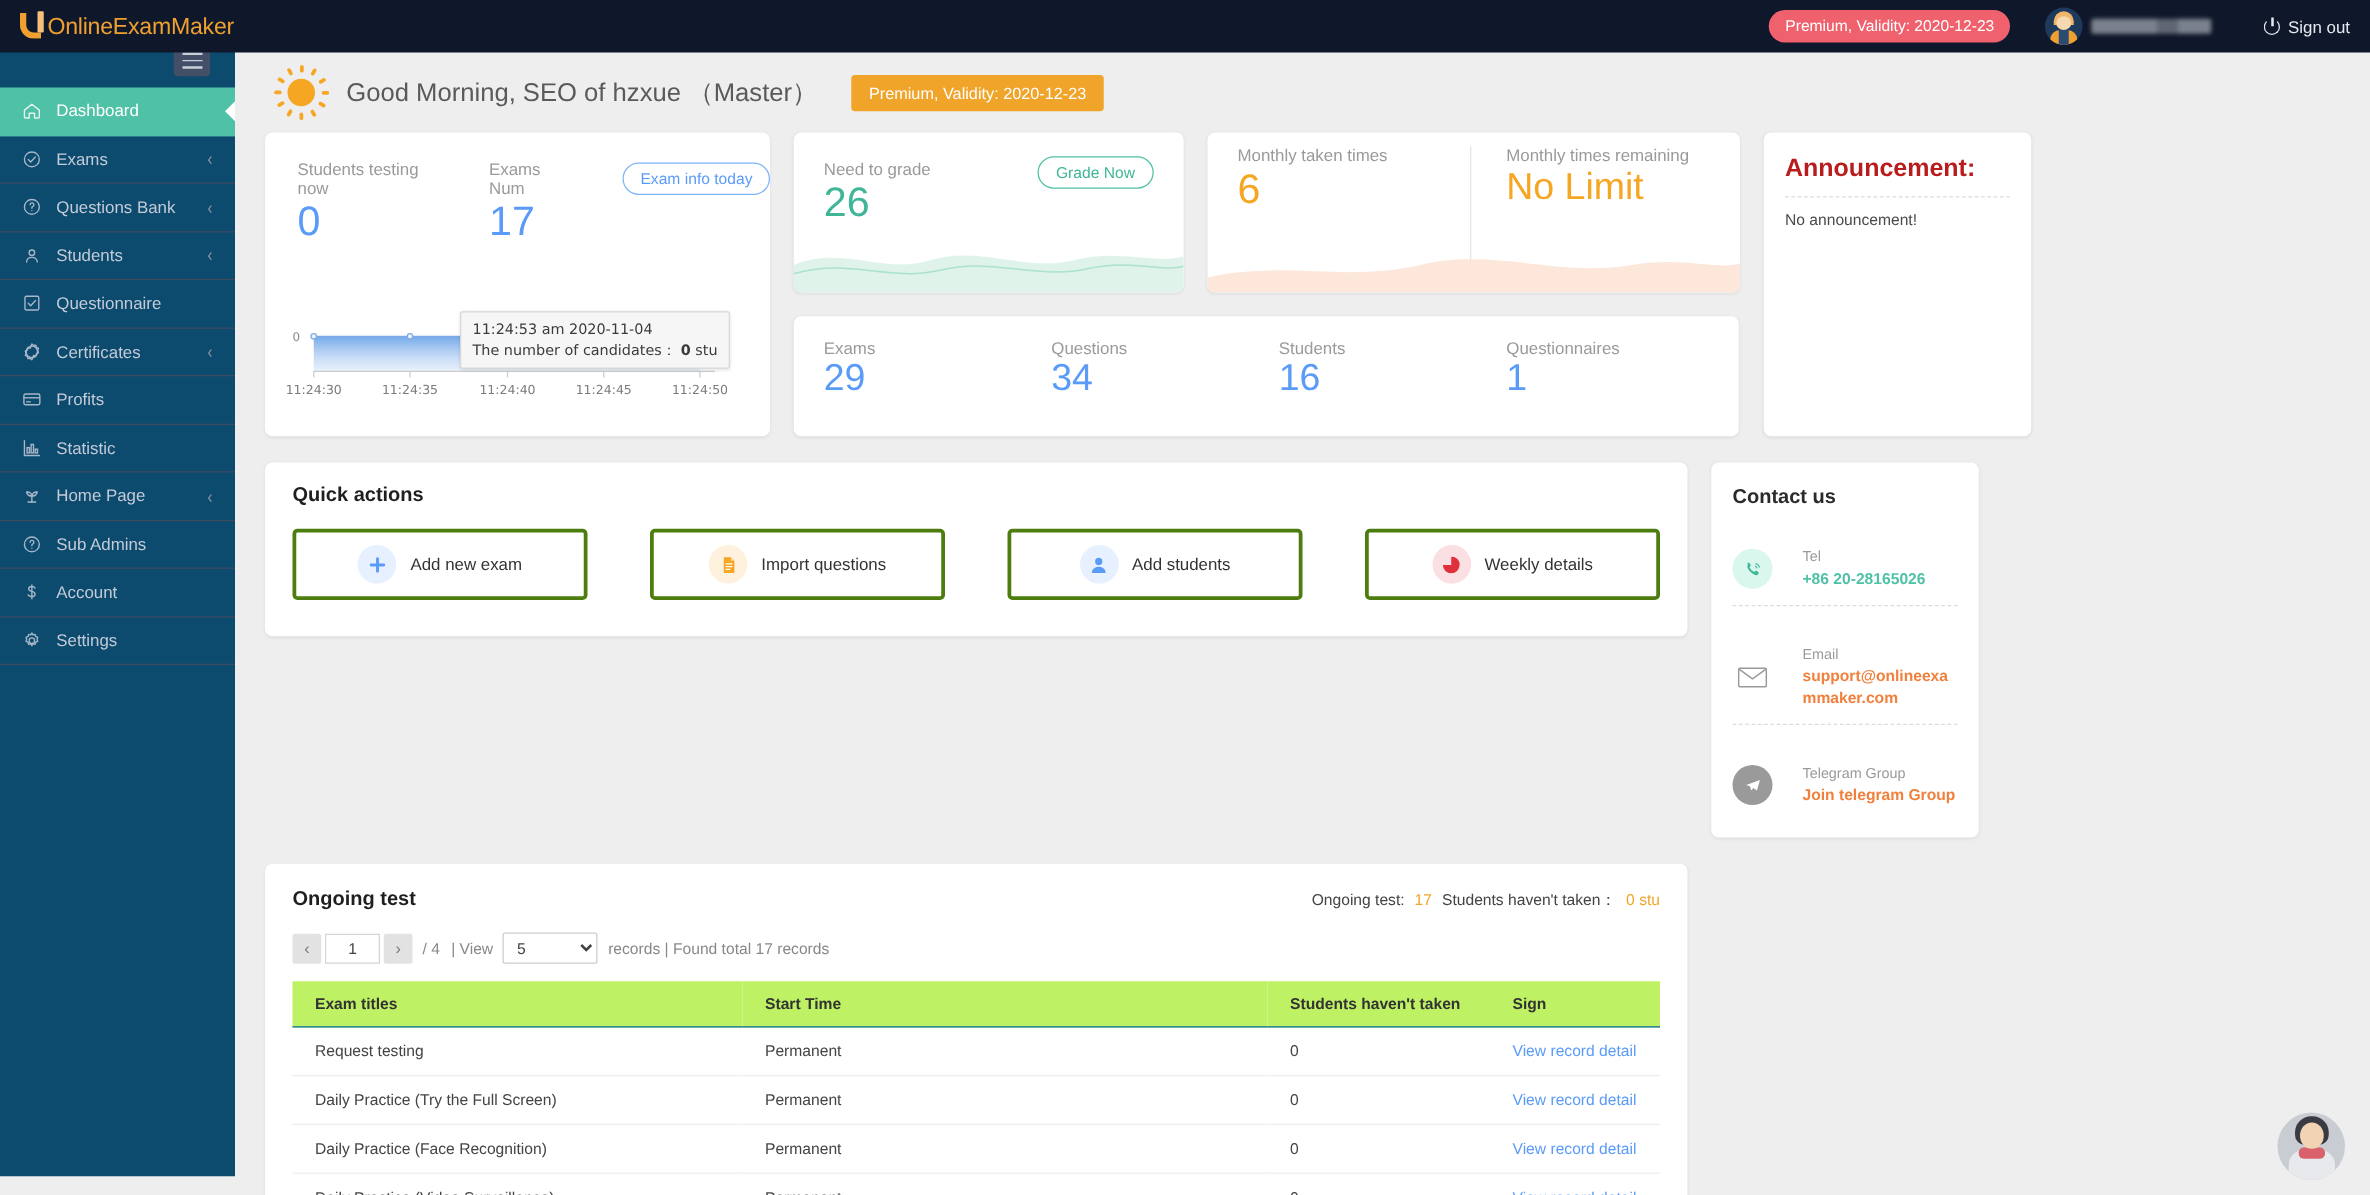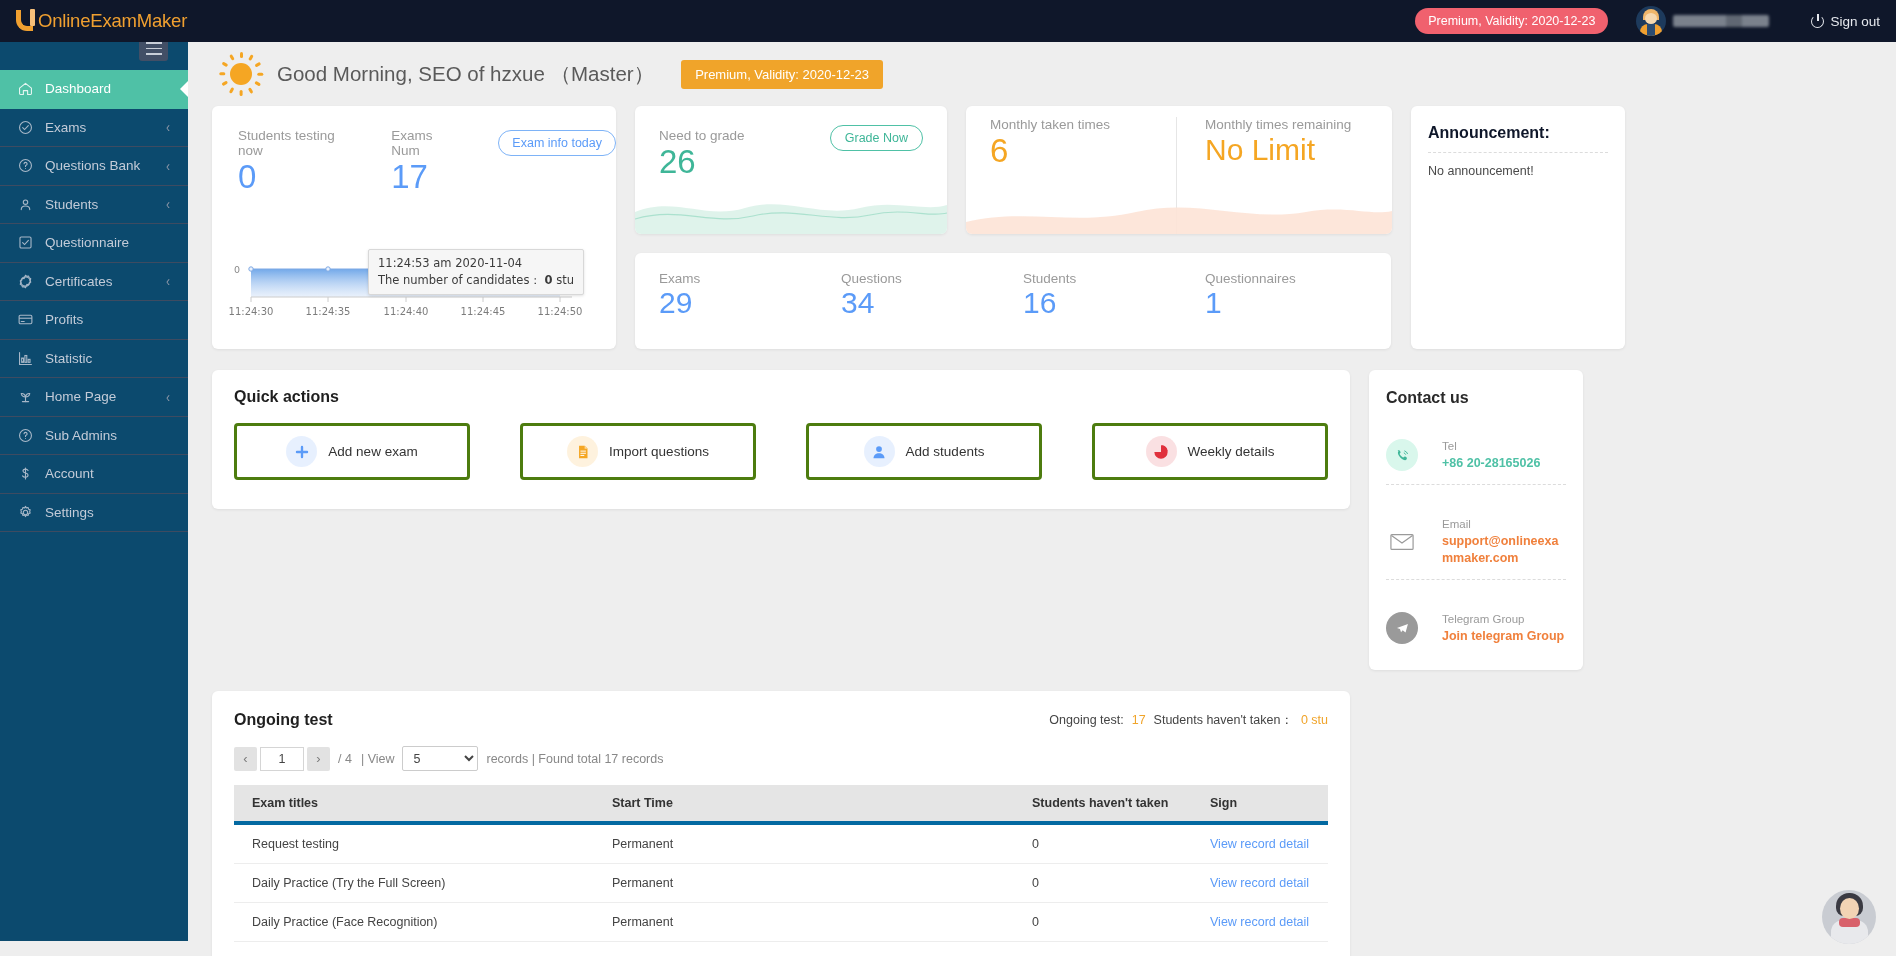--- a/index.html
+++ b/index.html
@@ -207,21 +207,21 @@
   .card-counts {
     width: 756px; height: 96px; display: flex; padding: 18px 0 0 24px;
   }
   .count-col { width: 182px; }
   .count-col .stat-big { font-size: 30px; }
 
   
   .card-ann {
     width: 214px; height: 243px; padding: 18px 17px 0 17px;
   }
-  .ann-title { font-size: 16px; font-weight: bold; color: #0f172a; margin-bottom: 10px; }
+  .ann-title { font-size: 20px; font-weight: bold; color: #b91c1c; margin-bottom: 10px; }
   .dash-sep { border-top: 1px dashed #dcdcdc; margin: 0 0 11px 0; }
   .ann-body { font-size: 12.5px; color: #4a4a4a; }
 
   
   .card-quick {
     width: 1138px; height: 139px; margin: 21px 0 0 24px; padding: 18px 22px 0 22px;
   }
   .qa-title { font-size: 16px; font-weight: bold; color: #1f1f1f; }
   .qa-grid { display: flex; margin-top: 17px; justify-content: space-between; }
   .qa-item {
@@ -265,22 +265,22 @@
   .pg-of { margin: 0 9px 0 8px; color: #888; }
   .pg-view { color: #888; margin-right: 7px; }
   .pg-select {
     width: 76px; height: 25px; border: 1px solid #ccc; background: #fff;
     font-size: 12.5px; color: #444; padding-left: 7px;
     font-family: "Liberation Sans", sans-serif; border-radius: 2px;
   }
   .pg-tail { margin-left: 9px; color: #888; }
   table.ot { width: 100%; border-collapse: collapse; margin-top: 14px; }
   table.ot th {
-    background: #e5e5e5; text-align: left; font-size: 12.5px; font-weight: bold;
-    color: #333; padding: 11px 0 11px 18px; border-bottom: 4px solid #0369a1;
+    background: #bef264; text-align: left; font-size: 12.5px; font-weight: bold;
+    color: #333; padding: 11px 0 11px 18px; border-bottom: 1px solid #0369a1;
   }
   table.ot td {
     font-size: 12.5px; color: #444; padding: 12px 0 12px 18px;
     border-bottom: 1px solid #ededed;
   }
   .col-title { width: 360px; }
   .col-start { width: 420px; }
   .col-nottaken { width: 178px; }
   .link { color: #5b9bf8; cursor: pointer; }
 

